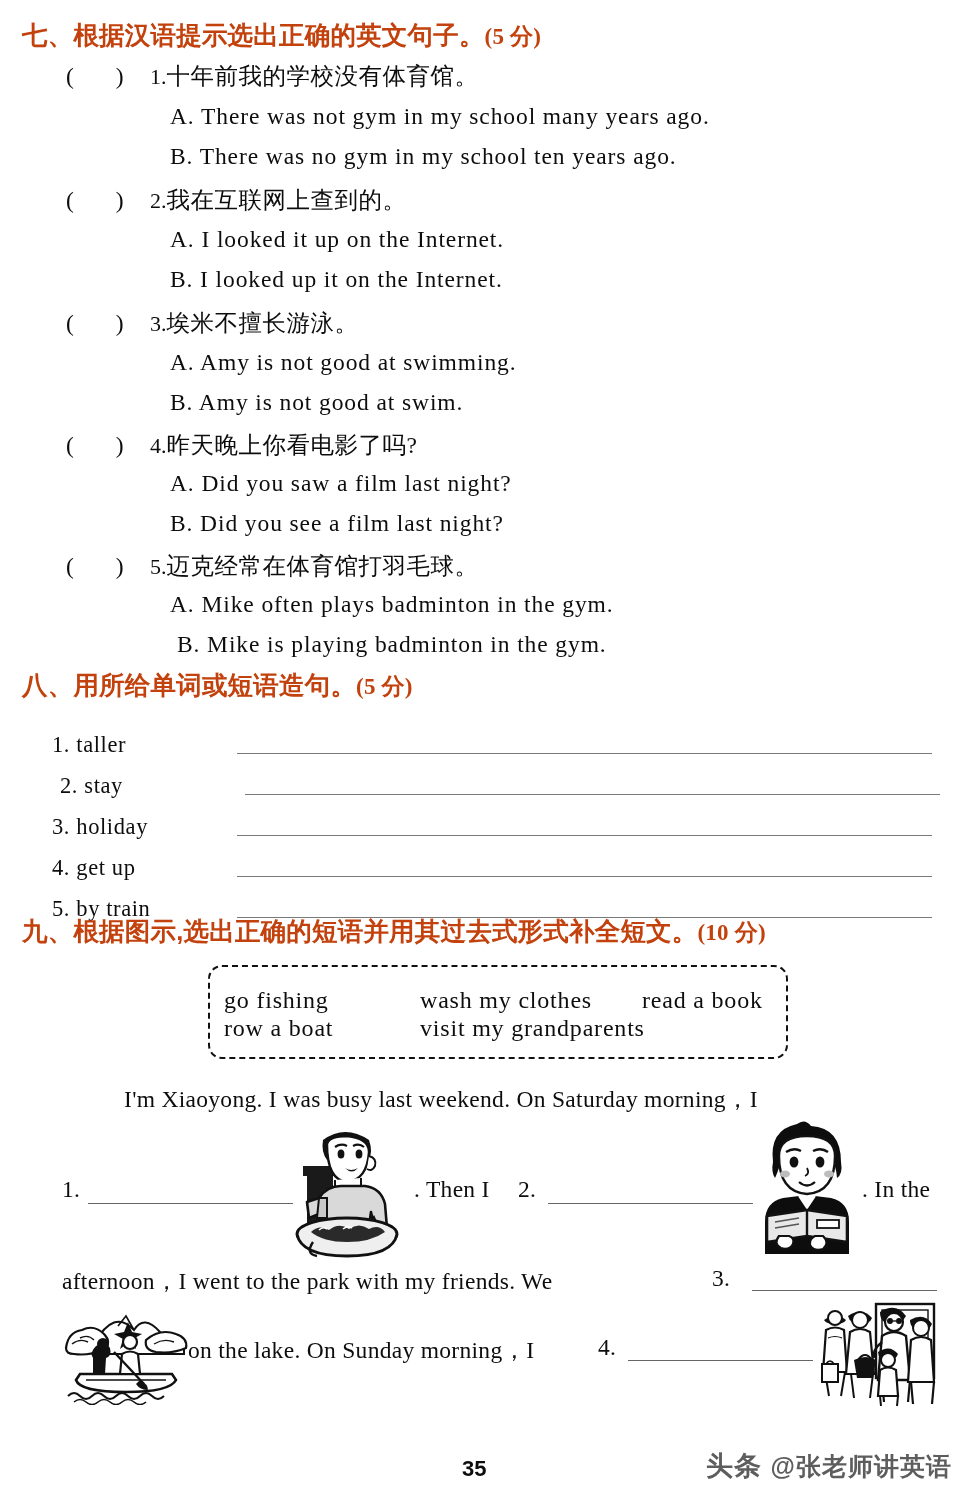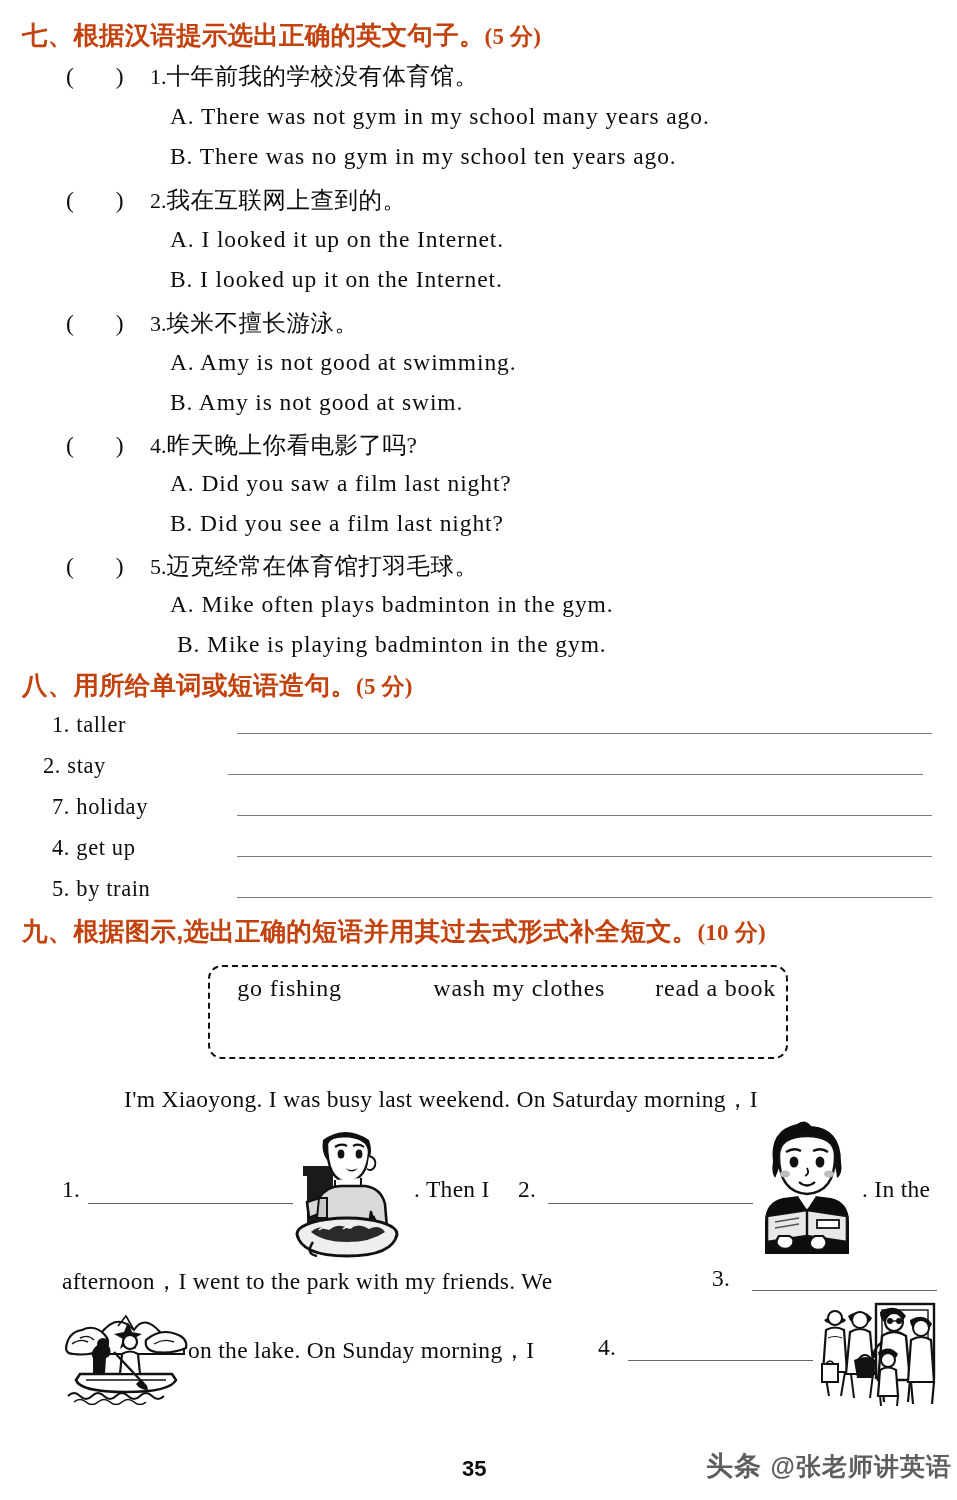--- a/index.html
+++ b/index.html
@@ -74,20 +74,21 @@
     display: flex;
     align-items: flex-end;
     white-space: nowrap;
   }
   .make-label {
     font-family: "Liberation Serif", "DejaVu Serif", serif;
     font-size: 22.5px;
     letter-spacing: 0.6px;
     width: 185px;
     flex: 0 0 185px;
+    margin-top: 20px;
   }
   .make-rule {
     flex: 1 1 auto;
     border-bottom: 1.6px solid #7a7a7a;
     height: 1px;
     margin-bottom: 4px;
   }
 
   
   .phrase-box {
@@ -192,46 +193,50 @@
   <div class="abs opt" style="left:177px; top:631px;">B. Mike is playing badminton in the gym.</div>
 
   <div class="abs sec-head" style="left:22px; top:668px;">
     <span>八、用所给单词或短语造句。</span><span class="pts">(5 分)</span>
   </div>
 
   <div class="abs make-row" style="left:52px; top:712px; width:880px;">
     <span class="make-label">1. taller</span>
     <span class="make-rule"></span>
   </div>
-  <div class="abs make-row" style="left:43px; top:753px; width:880px;">
+  <div class="abs make-row" style="left:60px; top:753px; width:880px;">
     <span class="make-label">2. stay</span>
     <span class="make-rule"></span>
   </div>
   <div class="abs make-row" style="left:52px; top:794px; width:880px;">
-    <span class="make-label">7. holiday</span>
+    <span class="make-label">3. holiday</span>
     <span class="make-rule"></span>
   </div>
   <div class="abs make-row" style="left:52px; top:835px; width:880px;">
     <span class="make-label">4. get up</span>
     <span class="make-rule"></span>
   </div>
   <div class="abs make-row" style="left:52px; top:876px; width:880px;">
     <span class="make-label">5. by train</span>
     <span class="make-rule"></span>
   </div>
 
   <div class="abs sec-head" style="left:22px; top:914px;">
     <span>九、根据图示,选出正确的短语并用其过去式形式补全短文。</span><span class="pts">(10 分)</span>
   </div>
 
   <div class="phrase-box" style="left:208px; top:965px; width:580px; height:94px;">
-    <div class="phrase-line" style="position:absolute; left:14px; top:8px; width:552px;justify-content:flex-end;">
+    <div class="phrase-line" style="position:absolute; left:14px; top:20px; width:552px;">
       <span style="width:196px; flex:0 0 196px;">go fishing</span>
       <span style="width:222px; flex:0 0 222px;">wash my clothes</span>
       <span>read a book</span>
+    </div>
+    <div class="phrase-line" style="position:absolute; left:14px; top:48px; width:552px;">
+      <span style="width:196px; flex:0 0 196px;">row a boat</span>
+      <span>visit my grandparents</span>
     </div>
   </div>
 
   <div class="abs passage-line" style="left:124px; top:1083px;">I'm  Xiaoyong.  I  was  busy  last  weekend.  On  Saturday  morning，I</div>
 
   <div class="abs passage-line" style="left:62px; top:1176px;">1.</div>
   <div class="abs blank-rule" style="left:88px; top:1203px; width:205px;"></div>
 
   <div class="abs" style="left:283px; top:1122px; width:125px; height:138px;">
     <svg viewBox="0 0 125 138" width="125" height="138" aria-hidden="true">

